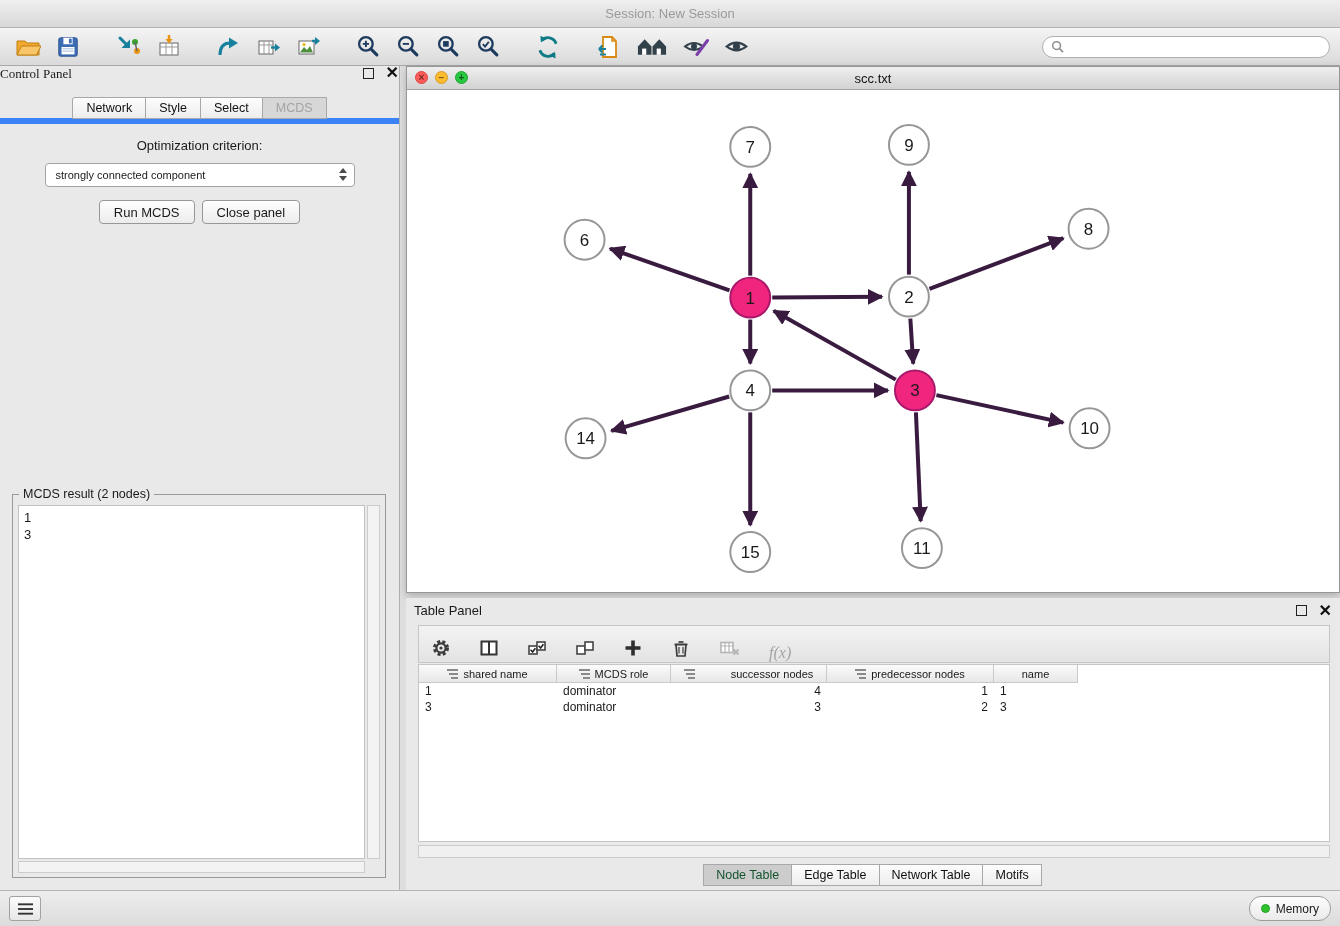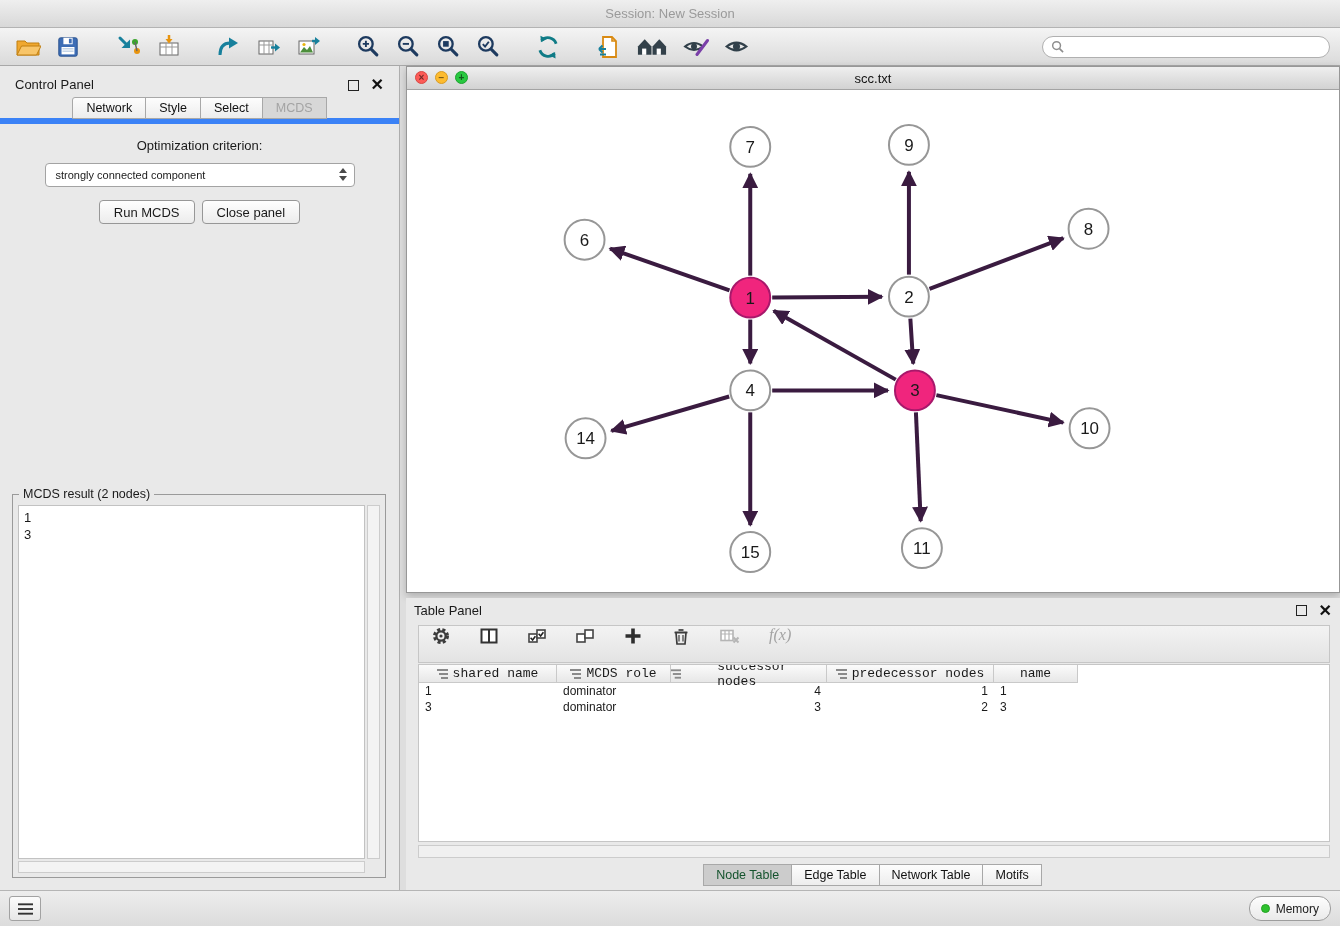--- a/index.html
+++ b/index.html
@@ -26,21 +26,21 @@
   .search-box {
     margin-left:auto; width:288px; height:22px; background:#fff; border:1px solid #b0b0b0;
     border-radius:12px; display:flex; align-items:center; padding:0 8px; gap:6px; box-sizing:border-box;
   }
   .search-box input { border:none; outline:none; flex:1; font-size:12px; background:transparent; font-family:"Liberation Sans",sans-serif; }
   
   .control-panel {
     position:absolute; left:0; top:66px; width:400px; height:824px;
     background:#e9e9e9; border-right:1px solid #b0b0b0; box-sizing:border-box;
   }
-  .panel-header { height:26px; display:flex; align-items:flex-end; padding:0 15px; font-size:13px; }
+  .panel-header { height:26px; display:flex; align-items:flex-start; padding:0 0; font-size:13px;font-family:Liberation Serif, serif; }
   .panel-controls { margin-left:auto; display:flex; gap:12px; align-items:center; }
   .float-icon { width:9px; height:9px; border:1.5px solid #222; background:transparent; }
   .close-glyph { font-size:16px; font-weight:bold; color:#111; line-height:14px; }
   .cp-tabbar { border-bottom:6px solid #3b82f6; display:flex; justify-content:center; padding-top:4px; }
   .tab-btn {
     border:1px solid #a8a8a8; margin-left:-1px; background:linear-gradient(#fdfdfd,#ededed);
     padding:3px 13px; font-size:12.5px; color:#111; position:relative; bottom:-1px;
   }
   .tab-btn:first-child { margin-left:0; border-radius:3px 0 0 0; }
   .tab-btn.active { background:#d7d7d7; color:#a3a3a3; }
@@ -80,25 +80,25 @@
   .tl.yellow { background:#fdbb2f; border:1px solid #d89b23; }
   .tl.green  { background:#28c840; border:1px solid #1da22f; }
   .nw-canvas { position:absolute; left:0; top:22px; right:0; bottom:0; }
   .nw-canvas svg { width:100%; height:100%; display:block; }
   
   .table-panel { position:absolute; left:406px; top:598px; width:934px; height:292px; background:#e9e9e9; box-sizing:border-box; }
   .tp-header { height:25px; display:flex; align-items:center; padding:0 8px; font-size:13px; }
   .tp-toolbar {
     position:absolute; left:12px; right:10px; top:27px; height:38px;
     background:linear-gradient(#f3f3f3,#e3e3e3); border:1px solid #c6c6c6; box-sizing:border-box;
-    display:flex; align-items:flex-start; padding:0 12px; gap:28px;
+    display:flex; align-items:flex-end; padding:0 12px; gap:28px;
   }
   .fx-label { font-family:"Liberation Serif", serif; font-style:italic; font-size:16px; color:#a3a3a3; }
   .tp-table { position:absolute; left:12px; right:10px; top:66px; bottom:48px; background:#fff; border:1px solid #c6c6c6; overflow:hidden; box-sizing:border-box; }
-  .tbl-header { display:flex; height:18px; font-size:13px;font-family:Liberation Mono, monospace; }
+  .tbl-header { display:flex; height:18px; font-size:11px; }
   .tbl-hcell {
     display:flex; align-items:center; justify-content:center; gap:5px;
     background:linear-gradient(#fbfbfb,#e7e7e7); border-right:1px solid #c9c9c9; border-bottom:1px solid #c9c9c9; box-sizing:border-box;
   }
   .c0 { width:138px; } .c1 { width:114px; } .c2 { width:156px;gap:36px; } .c3 { width:167px; } .c4 { width:84px; }
   .tbl-row { display:flex; height:16px; font-size:12px; }
   .tbl-cell { box-sizing:border-box; padding:0 6px; line-height:16px; overflow:hidden; white-space:nowrap; }
   .al { text-align:left; } .ar { text-align:right; }
   .tp-scroll { position:absolute; left:12px; right:10px; bottom:32px; height:13px; background:#f0f0f0; border:1px solid #cccccc; box-sizing:border-box; }
   .tp-tabs { position:absolute; left:0; right:0; bottom:4px; height:24px; display:flex; justify-content:center; align-items:flex-end; }

